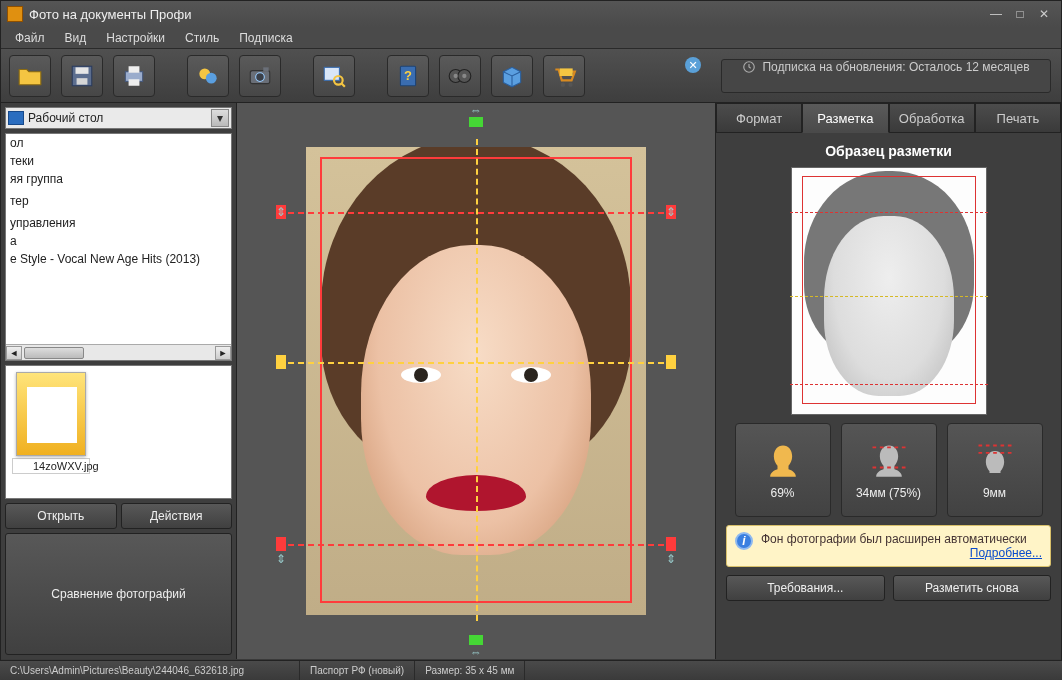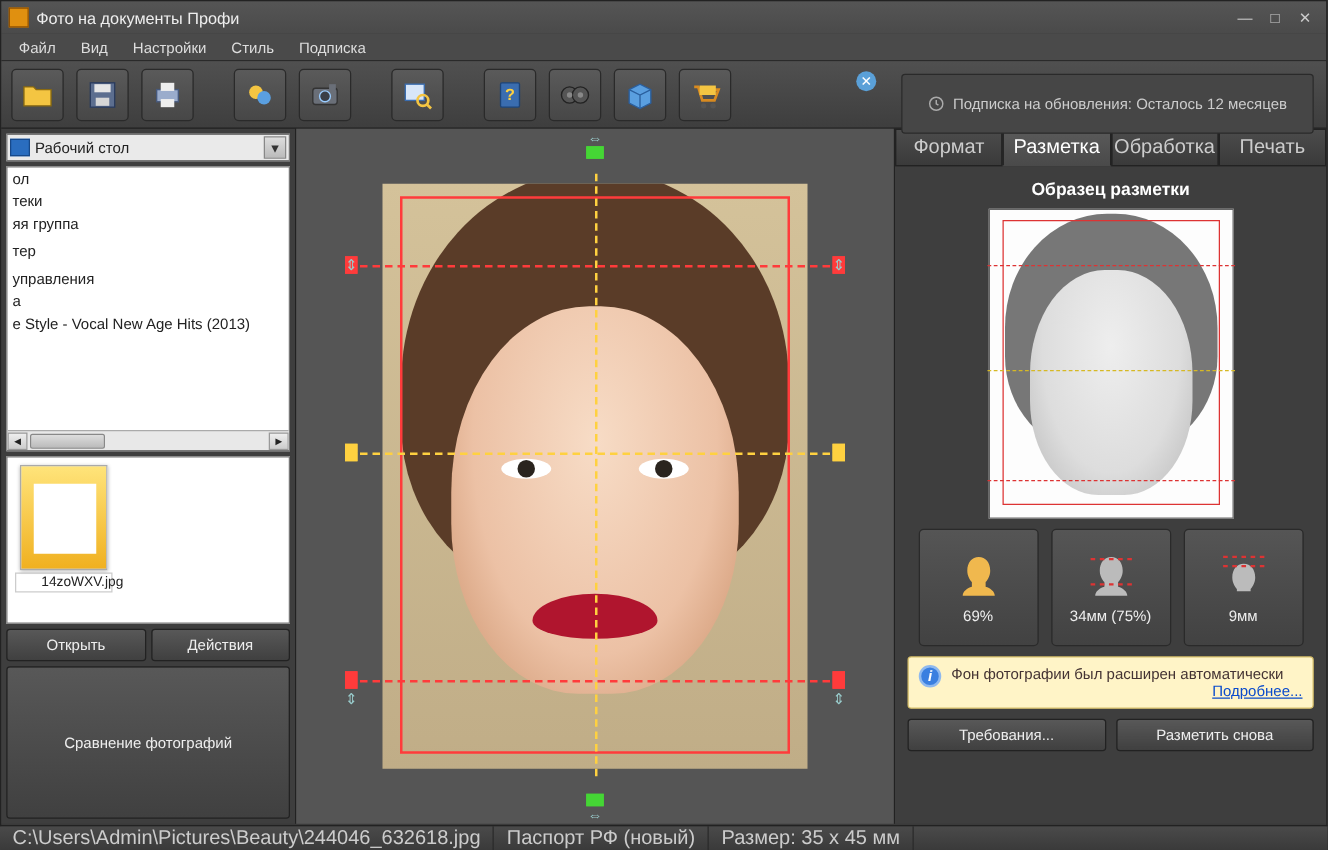--- a/index.html
+++ b/index.html
@@ -7,21 +7,21 @@
 .titlebar { height: 26px; background: linear-gradient(#555,#4a4a4a); display: flex; align-items: center; padding: 0 6px; color: #eee; }
 .titlebar .app-icon { width: 16px; height: 16px; background: #e09010; border: 1px solid #905000; margin-right: 6px; }
 .titlebar .title { flex: 1; font-size: 13px; }
 .winbtn { width: 22px; height: 16px; display: flex; align-items: center; justify-content: center; color: #ccc; margin-left: 2px; cursor: pointer; }
 .menubar { height: 22px; background: #4a4a4a; display: flex; align-items: center; padding: 0 6px; gap: 4px; border-bottom: 1px solid #2a2a2a; }
 .menuitem { padding: 2px 8px; color: #ddd; cursor: pointer; }
 .toolbar { height: 54px; background: linear-gradient(#505050,#3e3e3e); display: flex; align-items: center; padding: 4px 8px; gap: 10px; border-bottom: 1px solid #222; position: relative; }
 .tbtn { width: 42px; height: 42px; background: linear-gradient(#5a5a5a,#474747); border: 1px solid #2a2a2a; border-radius: 4px; display: flex; align-items: center; justify-content: center; cursor: pointer; }
 .tbtn svg { width: 26px; height: 26px; }
 .sep { width: 12px; }
-.sub-strip { position: absolute; right: 10px; top: 10px; width: 330px; height: 48px; background: #464646; border: 1px solid #2a2a2a; border-radius: 3px; display: flex; align-items: center; justify-content: center; color: #ccc; font-size: 12px; gap: 6px; }
+.sub-strip { position: absolute; right: 10px; top: 10px; width: 330px; height: 34px; background: #464646; border: 1px solid #2a2a2a; border-radius: 3px; display: flex; justify-content: center; color: #ccc; font-size: 12px; gap: 6px; }
 .main { display: flex; height: calc(100% - 26px - 22px - 54px - 20px); }
 .left { width: 236px; background: #3e3e3e; border-right: 1px solid #222; display: flex; flex-direction: column; padding: 4px; gap: 4px; }
 .combo { height: 22px; background: #eaeaea; border: 1px solid #777; display: flex; align-items: center; color: #222; padding: 0 2px; }
 .combo .cicon { width: 16px; height: 14px; background: #2a6dbf; margin-right: 4px; border: 1px solid #17498a; }
 .combo .ctext { flex: 1; font-size: 12px; }
 .combo .cbtn { width: 18px; height: 18px; background: linear-gradient(#ddd,#bbb); border: 1px solid #888; display: flex; align-items: center; justify-content: center; color: #333; }
 .filelist { flex: 0 0 auto; background: #fff; color: #222; border: 1px solid #777; height: 228px; overflow: hidden; position: relative; }
 .filelist .row { padding: 2px 4px; white-space: nowrap; overflow: hidden; font-size: 12px; }
 .filelist .hscroll { position: absolute; bottom: 0; left: 0; right: 0; height: 16px; background: #e8e8e8; border-top: 1px solid #aaa; display: flex; align-items: center; }
 .hscroll .hbtn { width: 16px; height: 14px; background: linear-gradient(#eee,#ccc); border: 1px solid #999; display: flex; align-items: center; justify-content: center; font-size: 9px; }
@@ -53,38 +53,38 @@
 .tri.small-r { border-top: 7px solid transparent; border-bottom: 7px solid transparent; border-left: 10px solid; }
 .tri.small-l { border-top: 7px solid transparent; border-bottom: 7px solid transparent; border-right: 10px solid; }
 .tri.small-d { border-left: 7px solid transparent; border-right: 7px solid transparent; border-top: 10px solid; }
 .tri.small-u { border-left: 7px solid transparent; border-right: 7px solid transparent; border-bottom: 10px solid; }
 .green { color: #45d635; border-color: #45d635 !important; }
 .yellowc { color: #ffd140; border-color: #ffd140 !important; }
 .redc { color: #ff3b3b; border-color: #ff3b3b !important; }
 .resize-arrows { position: absolute; display: flex; gap: 1px; color: #9cc; }
 .right { width: 346px; background: #3e3e3e; border-left: 1px solid #222; display: flex; flex-direction: column; }
 .tabs { display: flex; height: 30px; background: #2f2f2f; }
-.tab { flex: 1; display: flex; align-items: center; justify-content: center; color: #ccc; border: 1px solid #222; background: linear-gradient(#4c4c4c,#3a3a3a); cursor: pointer; font-size: 16px; }
+.tab { flex: 1; display: flex; align-items: center; justify-content: center; color: #ccc; border: 1px solid #222; background: linear-gradient(#4c4c4c,#3a3a3a); cursor: pointer; font-size: 13px; }
 .tab.active { background: linear-gradient(#5a5a5a,#4a4a4a); color: #fff; border-bottom-color: #4a4a4a; }
 .right-body { flex: 1; padding: 10px; display: flex; flex-direction: column; gap: 8px; }
 .sample-title { text-align: center; font-weight: bold; font-size: 14px; color: #fff; }
 .sample-box { align-self: center; width: 196px; height: 248px; border: 1px solid #666; position: relative; background: #fdfdfd; }
 .sample-crop { position: absolute; left: 10px; top: 8px; right: 10px; bottom: 10px; border: 1px solid #d33; }
 .sample-face { position: absolute; left: 50%; top: 56%; transform: translate(-50%,-50%); width: 130px; height: 180px; background: radial-gradient(ellipse at 50% 34%, #eee 0%, #ddd 60%, #bdbdbd 95%); border-radius: 46% 46% 42% 42%; filter: grayscale(1); }
 .sample-hair { position: absolute; left: 50%; top: 40%; transform: translate(-50%,-50%); width: 170px; height: 190px; background: #777; border-radius: 48% 48% 40% 40%; }
 .sample-lines .sl { position: absolute; left: -2px; right: -2px; border-top: 1px dashed; }
 .metrics { display: flex; gap: 10px; justify-content: center; }
 .metric { width: 96px; background: linear-gradient(#555,#424242); border: 1px solid #2a2a2a; border-radius: 4px; padding: 16px 2px; text-align: center; color: #eee; font-size: 12px; }
 .metric .micon { width: 44px; height: 44px; margin: 0 auto 2px; display: flex; align-items: center; justify-content: center; }
 .micon svg { width: 44px; height: 44px; }
 .info-strip { background: #fff4c7; border: 1px solid #d8c06a; border-radius: 3px; padding: 6px 8px; color: #433; font-size: 12px; display: flex; align-items: flex-start; gap: 8px; }
 .info-strip .iicon { width: 18px; height: 18px; border-radius: 50%; background: #3a7fe0; color: #fff; display: flex; align-items: center; justify-content: center; font-weight: bold; font-style: italic; font-size: 12px; flex-shrink: 0; border: 2px solid #8fb9ef; }
 .info-strip .more { color: #0a4bcc; text-decoration: underline; text-align: right; display: block; cursor: pointer; }
 .right-buttons { display: flex; gap: 8px; align-items: center; }
-.statusbar { position: absolute; bottom: 0; left: 0; right: 0; height: 20px; background: linear-gradient(#4a4a4a,#3a3a3a); border-top: 1px solid #222; display: flex; align-items: center; font-size: 16px; color: #ccc; }
+.statusbar { position: absolute; bottom: 0; left: 0; right: 0; height: 20px; background: linear-gradient(#4a4a4a,#3a3a3a); border-top: 1px solid #222; display: flex; align-items: center; font-size: 10px; color: #ccc; }
 .status-cell { padding: 0 10px; border-right: 1px solid #2a2a2a; height: 100%; display: flex; align-items: center; }
 .closeballoon { position: absolute; top: 8px; right: 360px; width: 16px; height: 16px; border-radius: 50%; background: #5aa0d8; color: #fff; display: flex; align-items: center; justify-content: center; font-size: 11px; cursor: pointer; }
 </style>
 </head>
 <body>
 
 <div class="titlebar">
   <div class="app-icon"></div>
   <div class="title">Фото на документы Профи</div>
   <div class="winbtn">—</div>

